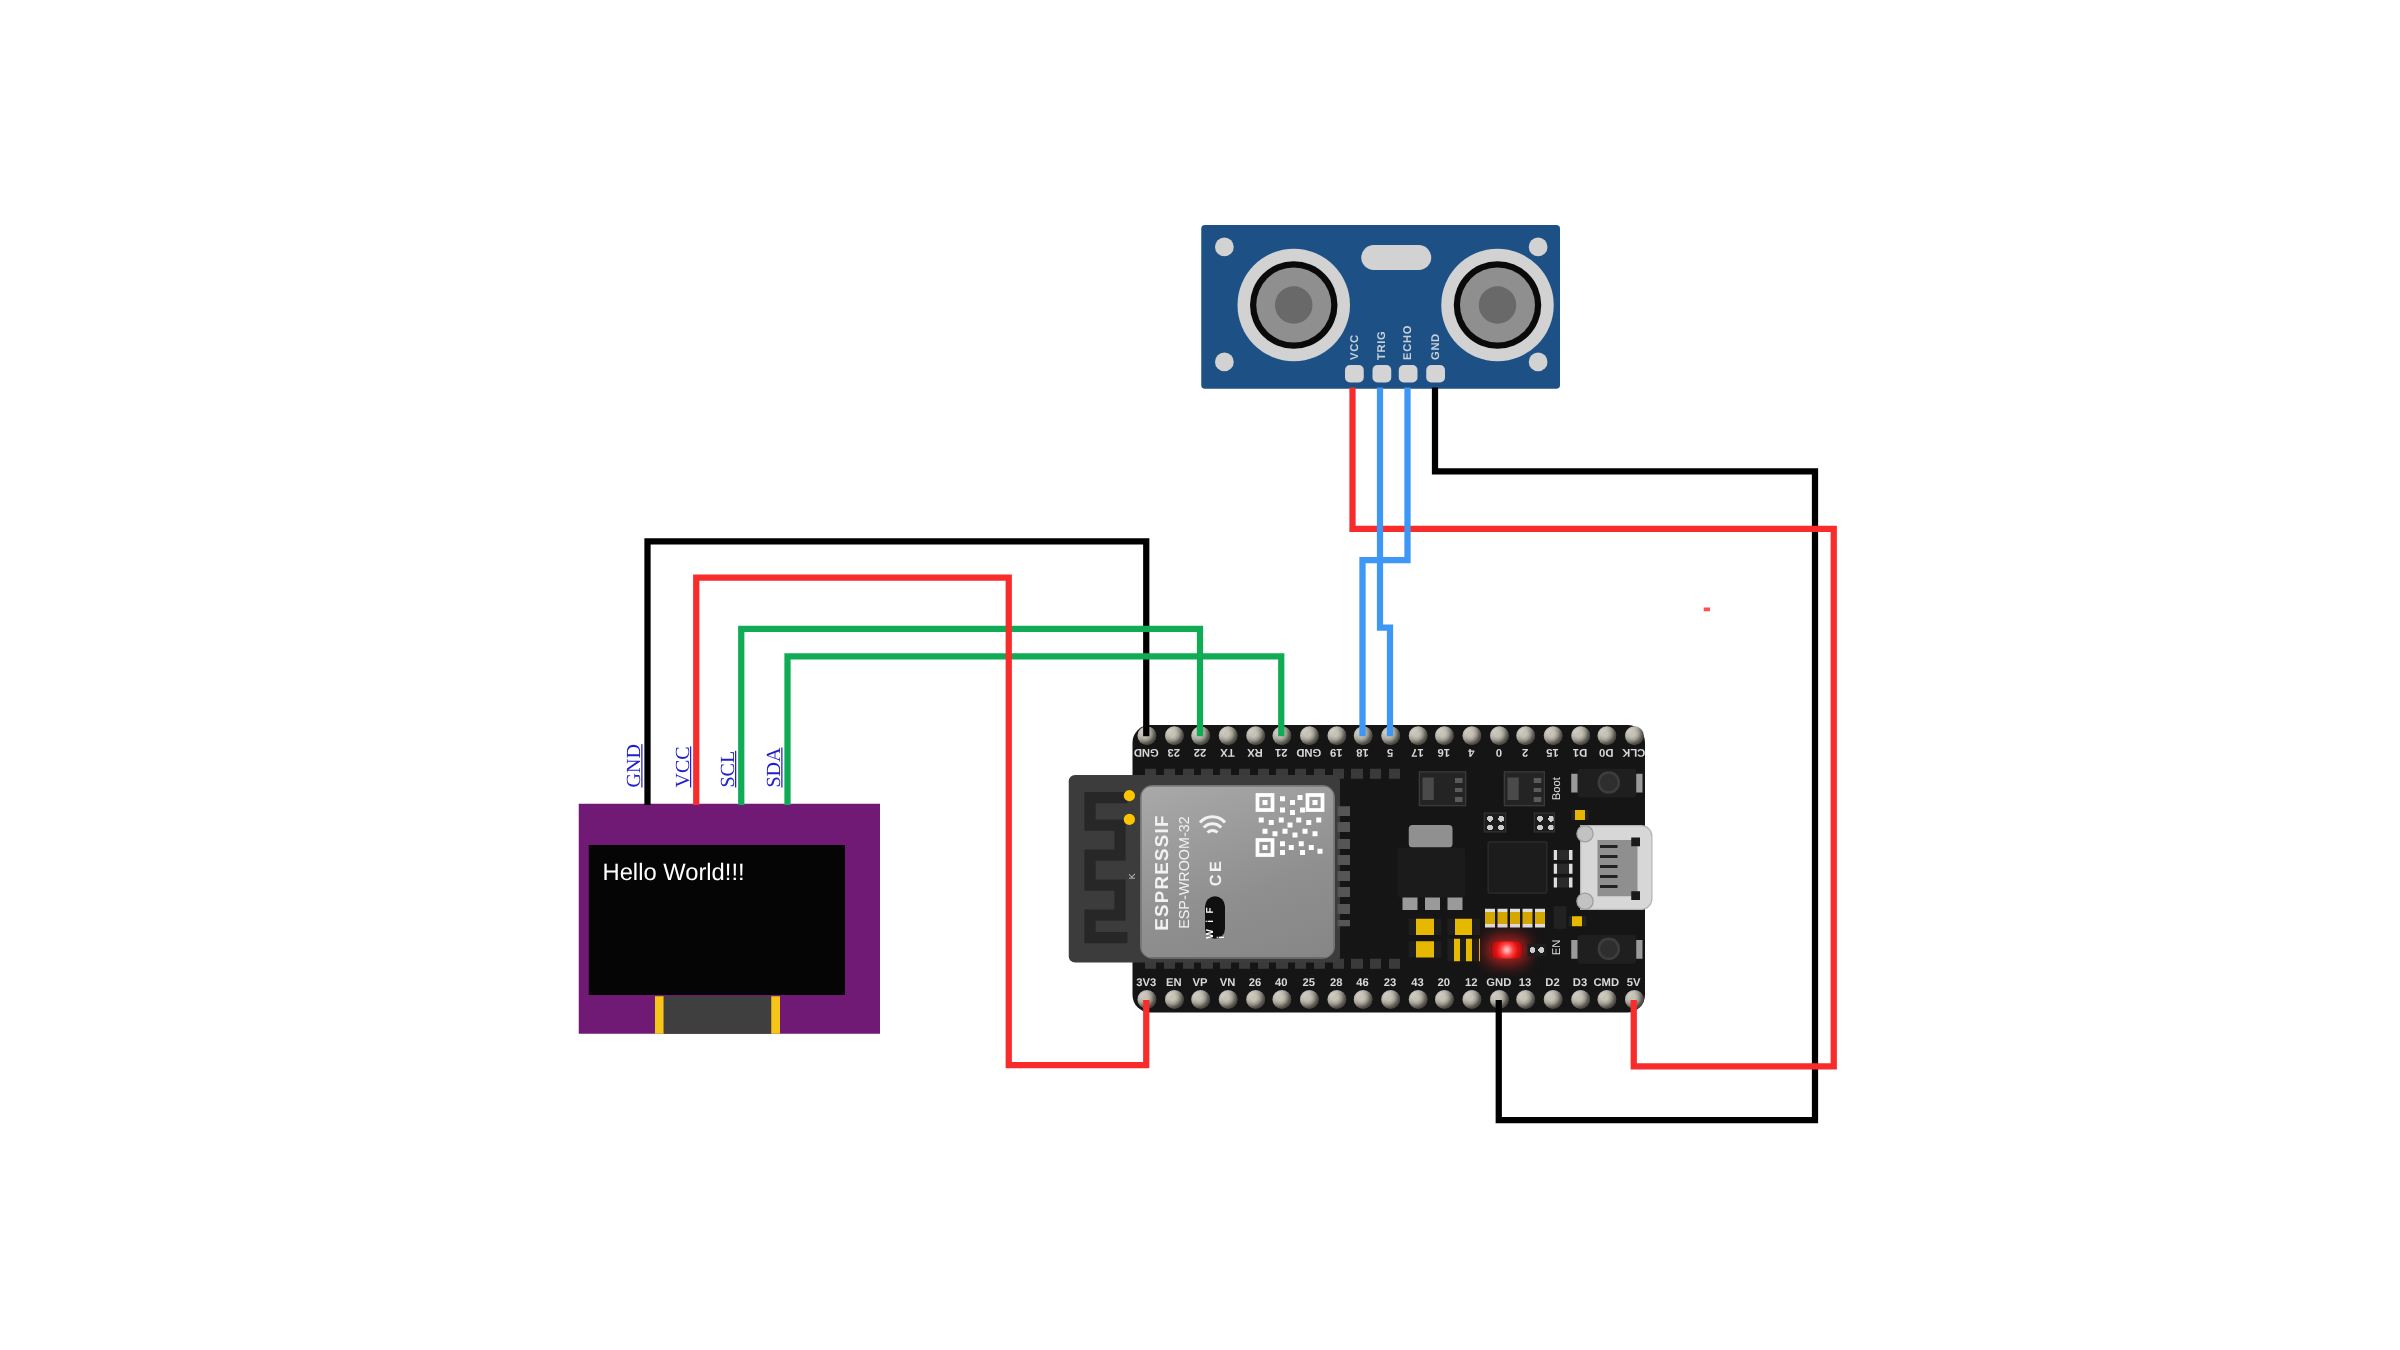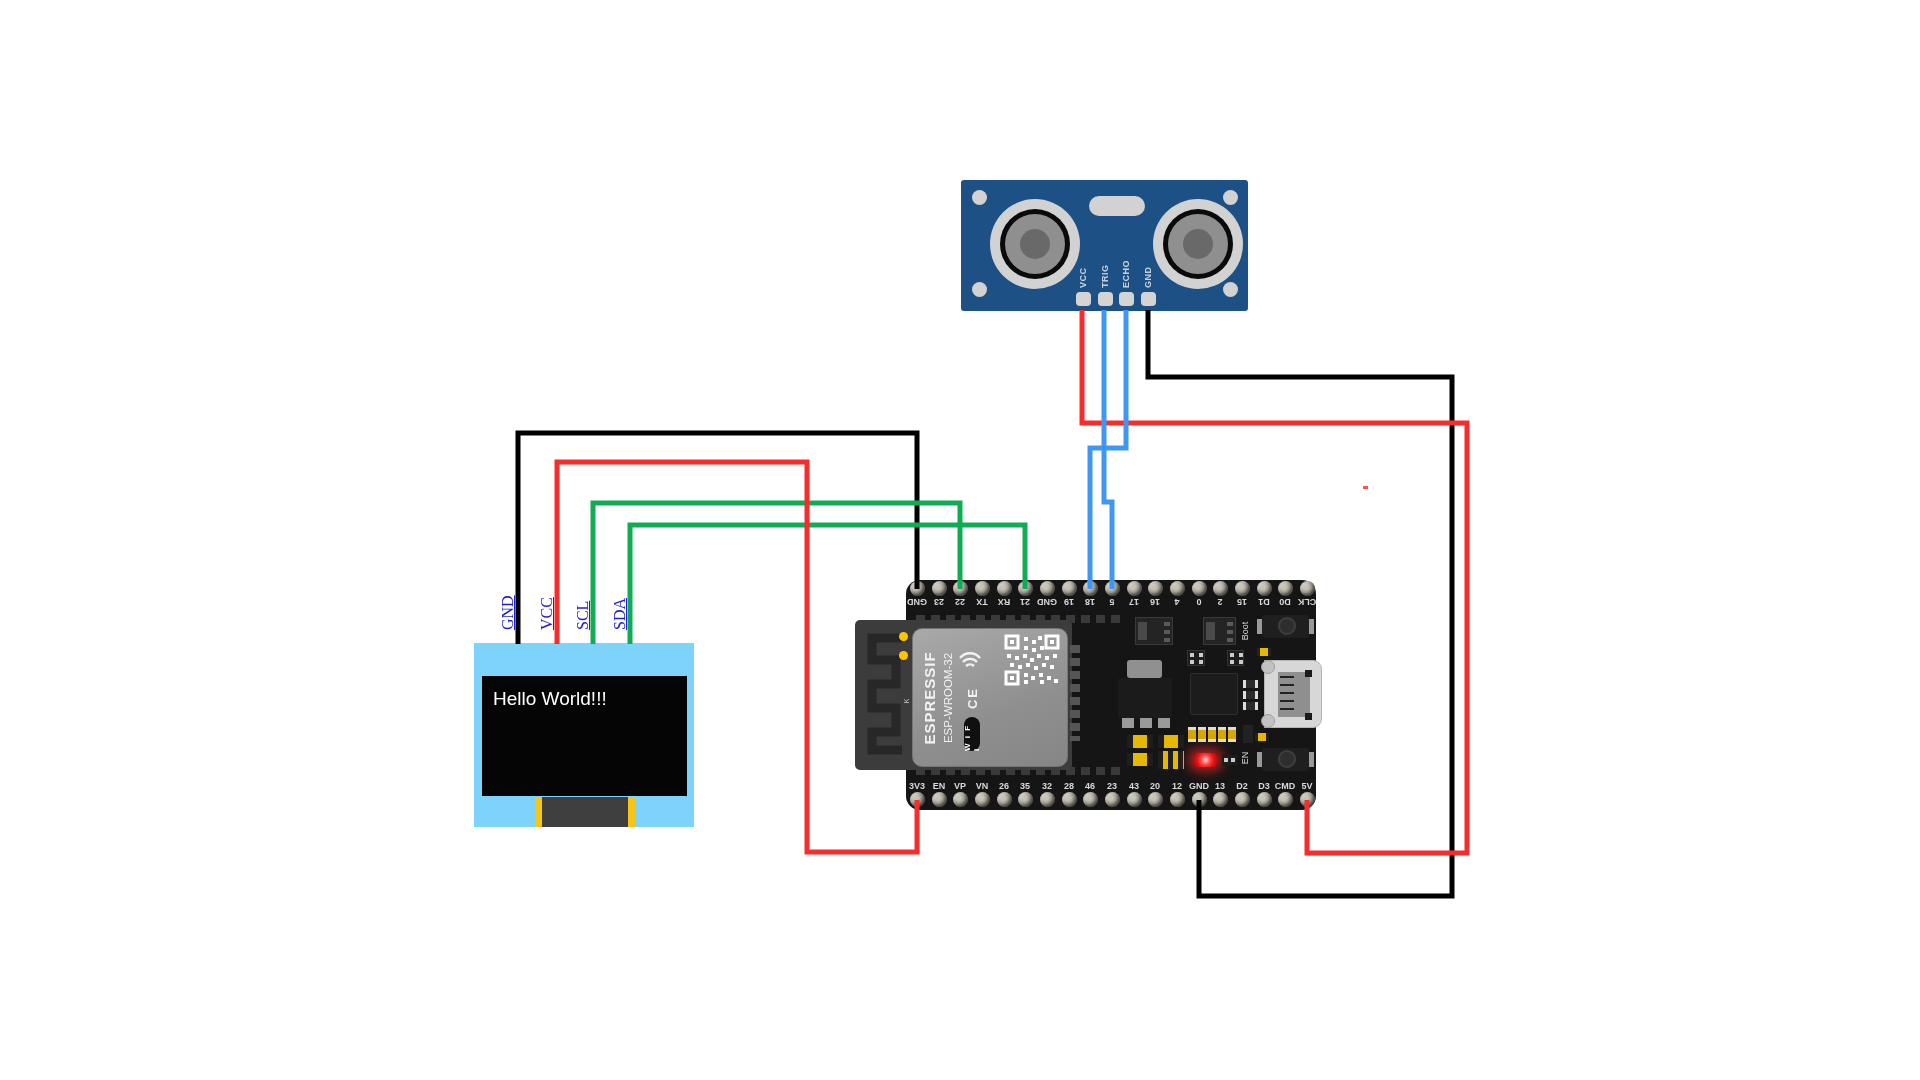--- a/index.html
+++ b/index.html
@@ -88,21 +88,21 @@
   .esp-pin{position:absolute;left:var(--x);width:22px;margin-left:-11px;text-align:center;pointer-events:auto;}
   .esp-pin.top{top:581px;}
   .esp-pin.bottom{top:781px;}
   .pin-circle{display:block;width:15px;height:15px;margin:0 auto;border-radius:50%;
       background:radial-gradient(circle at 38% 38%,#c6c2b6 0 18%,#938f84 55%,#5f5b52 100%);
       box-shadow:inset -2px -2px 3px rgba(0,0,0,.45), inset 2px 2px 2px rgba(255,255,255,.25);}
   .pin-label{display:block;font-size:9px;font-weight:bold;color:#d9d9d9;line-height:11px;}
   .pin-label.flip{transform:rotate(180deg);}
 
   
-  .oled{position:absolute;left:463px;top:643px;width:220px;height:184px;background:#7dd3fc;margin-left:11px;}
+  .oled{position:absolute;left:463px;top:643px;width:241px;height:184px;background:#701a75;}
   .oled-screen{position:absolute;left:8px;top:33px;width:205px;height:120px;background:#050505;}
   .oled-text{position:absolute;left:11px;top:12px;color:#fff;font-size:19px;}
   .oled-conn-gray{position:absolute;left:68px;top:154px;width:86px;height:30px;background:#3f3f3f;}
   .oled-conn-y{position:absolute;top:154px;width:7px;height:30px;background:#f5c518;}
   .oled-pin-label{position:absolute;top:592px;width:60px;height:16px;transform:rotate(-90deg);
       display:flex;align-items:center;justify-content:flex-start;
       font-family:"Liberation Serif",serif;font-size:16px;color:#2121cc;text-decoration:underline;}
 
   
   .wire-layer{position:absolute;left:0;top:0;width:1920px;height:1080px;}
@@ -392,26 +392,26 @@
         <span class="pin-label">VN</span>
         <span class="pin-circle"></span>
       </div>
 
       <div class="esp-pin bottom" style="--x: 1004px;">
         <span class="pin-label">26</span>
         <span class="pin-circle"></span>
       </div>
 
       <div class="esp-pin bottom" style="--x: 1025px;">
-        <span class="pin-label">35</span>
+        <span class="pin-label">40</span>
         <span class="pin-circle"></span>
       </div>
 
       <div class="esp-pin bottom" style="--x: 1047px;">
-        <span class="pin-label">32</span>
+        <span class="pin-label">25</span>
         <span class="pin-circle"></span>
       </div>
 
       <div class="esp-pin bottom" style="--x: 1069px;">
         <span class="pin-label">28</span>
         <span class="pin-circle"></span>
       </div>
 
       <div class="esp-pin bottom" style="--x: 1090px;">
         <span class="pin-label">46</span>

